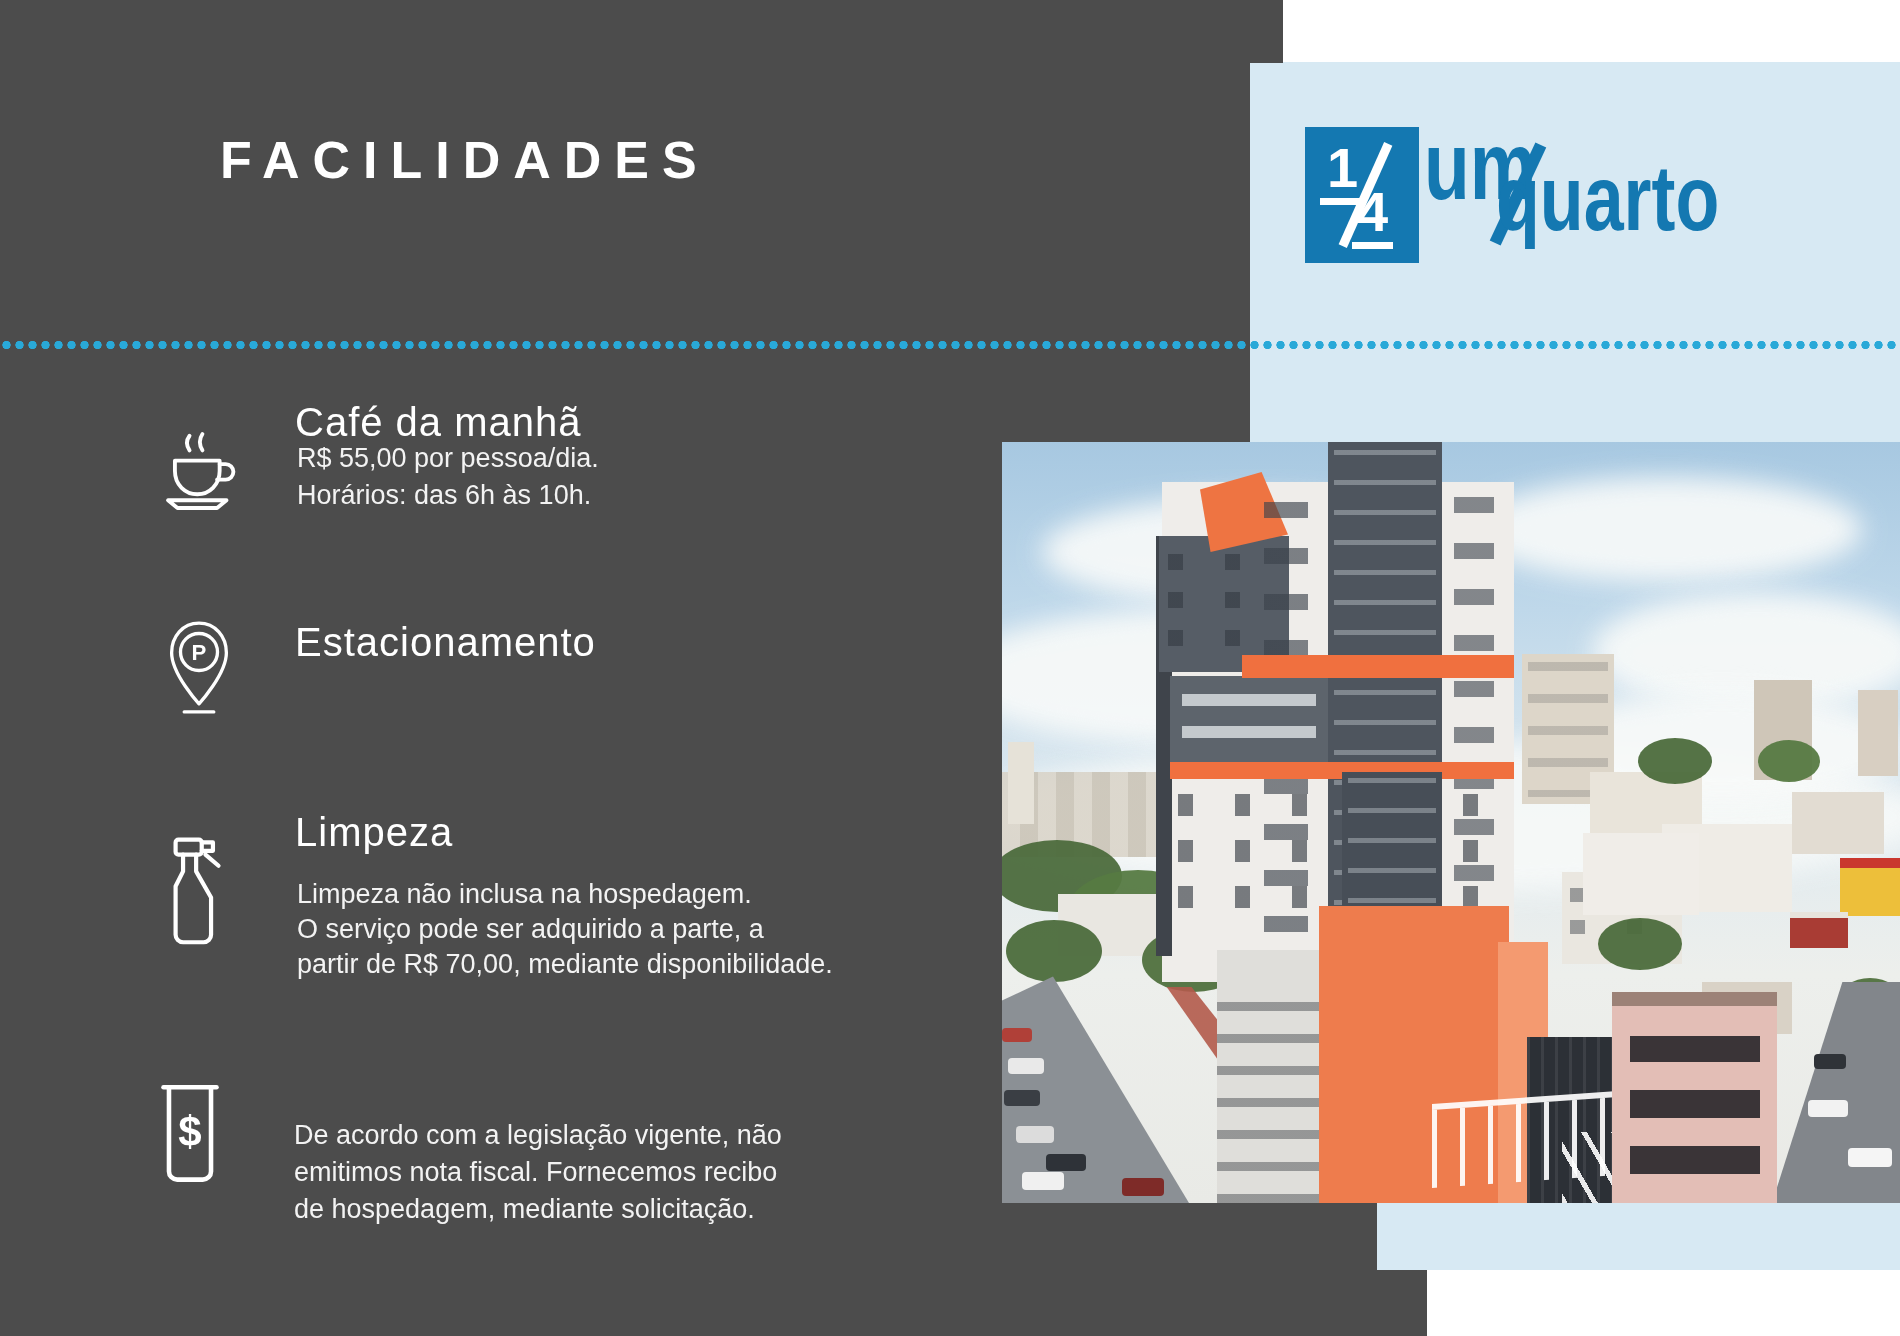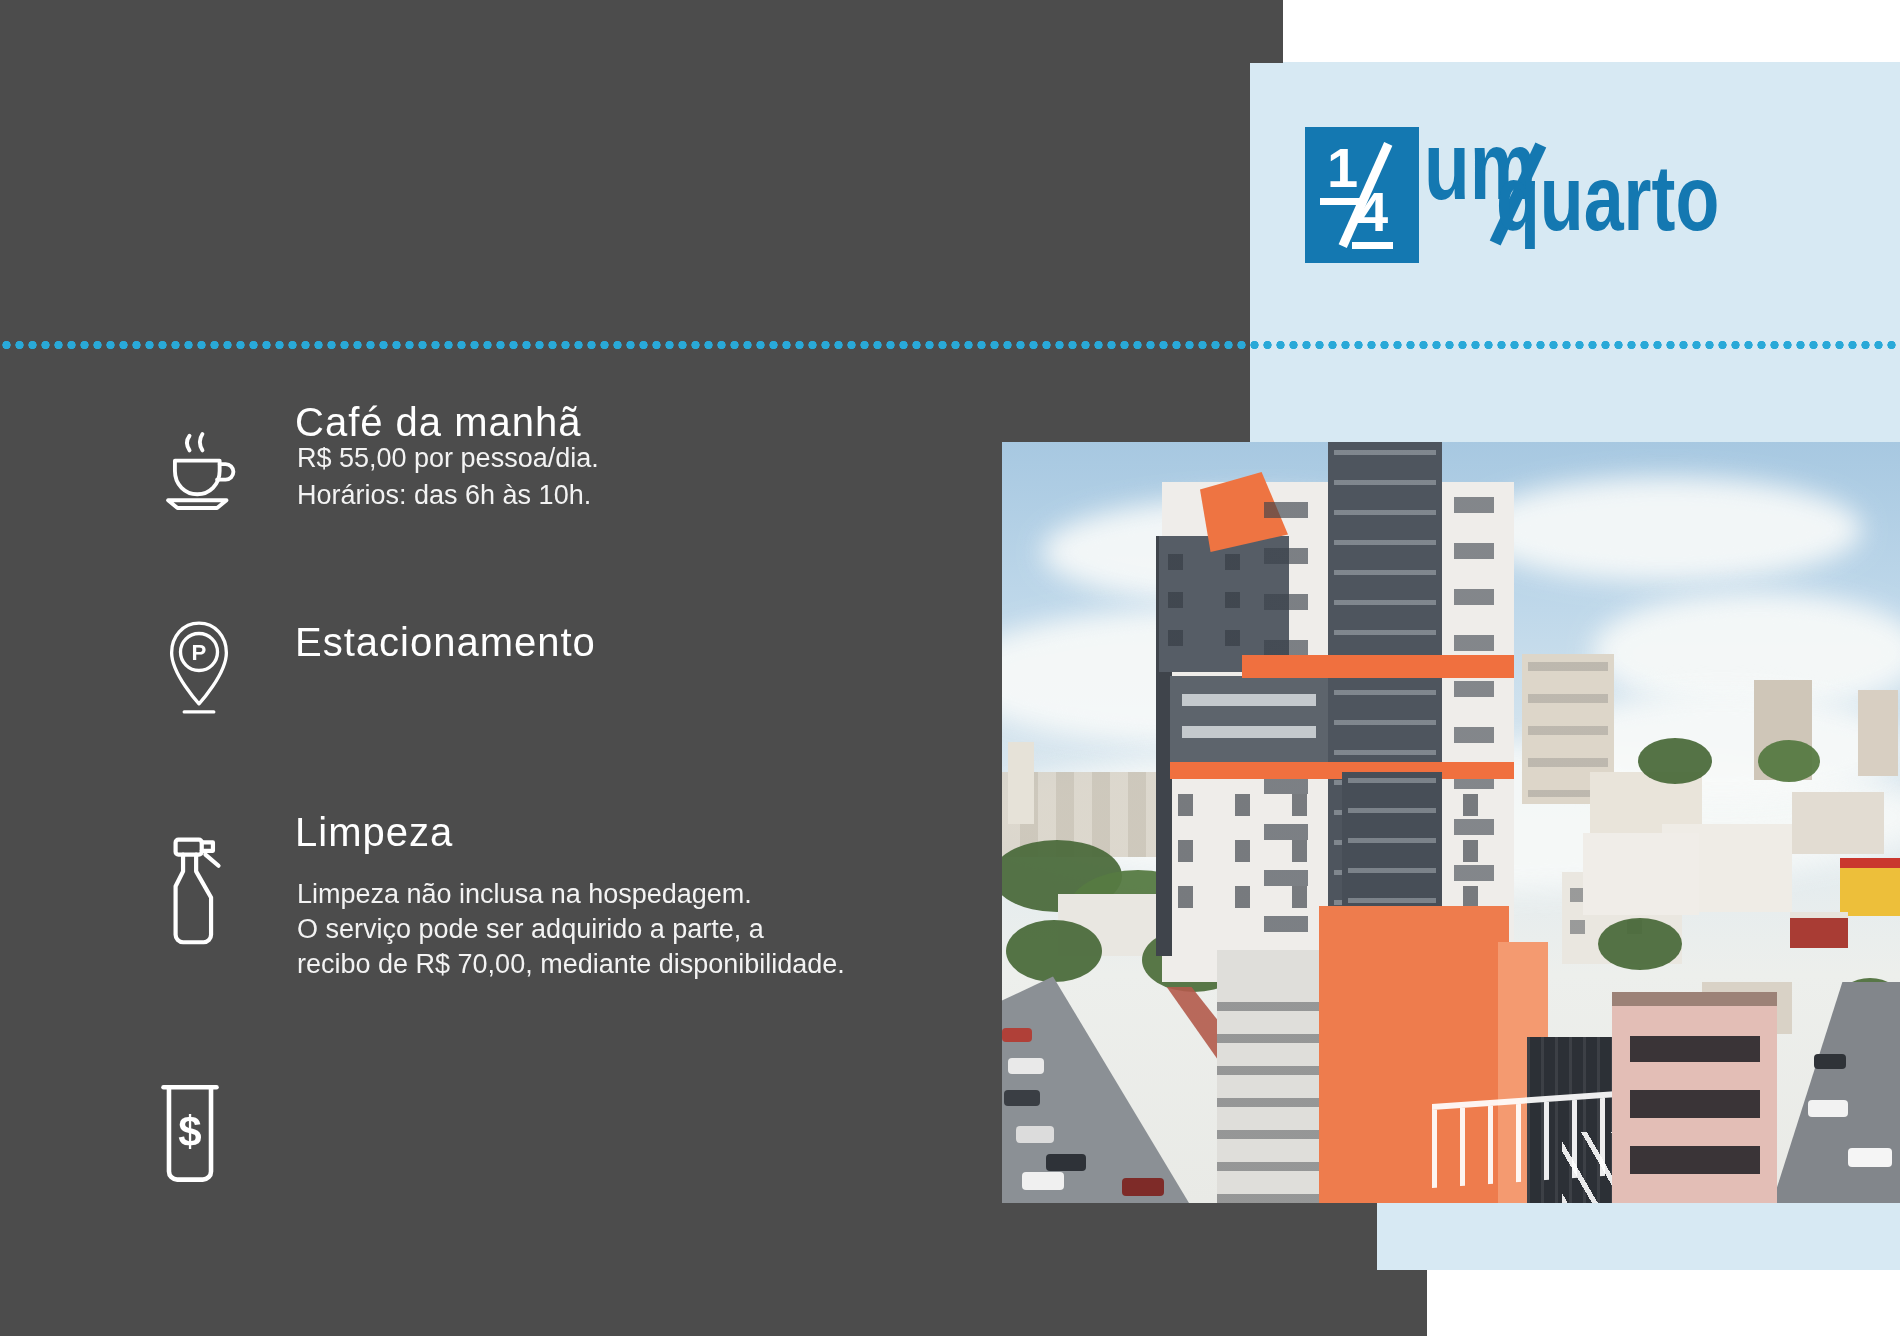--- a/index.html
+++ b/index.html
@@ -63,20 +63,21 @@
 <body>
 
 <div class="canvas">
 
   <div class="abs bg-lightblue"></div>
   <div class="abs dark dark-a"></div>
   <div class="abs dark dark-b"></div>
   <div class="abs dark dark-c"></div>
   <div class="abs dark dark-d"></div>
 
+  <div class="abs title">FACILIDADES</div>
 
   <div class="abs dots"></div>
 
   <div class="icon-box i1">
     <svg viewBox="0 0 100 100" fill="none" stroke="#ffffff" stroke-width="4.5" stroke-linecap="round" stroke-linejoin="round">
       <path d="M39 9 q-6 8 0 17"></path>
       <path d="M54 7 q-6 9 0 19"></path>
       <path d="M22 38 L74 38 L74 50 C74 66 62 77 48 77 C34 77 22 66 22 50 Z"></path>
       <path d="M74 42 h7 a9 9 0 0 1 0 18 h-10"></path>
       <path d="M14 84 L82 84 L71 93 L25 93 Z"></path>
@@ -103,29 +104,34 @@
       <rect x="8" y="6" width="28" height="16" rx="3"></rect>
       <path d="M36 9 h12 v9 h-12"></path>
       <path d="M40 22 L54 34"></path>
       <path d="M16 22 v18 L8 56 v52 a8 8 0 0 0 8 8 h22 a8 8 0 0 0 8 -8 V68 L30 40 V22"></path>
     </svg>
   </div>
   <div class="heading h3">Limpeza</div>
   <div class="body b3 tight">
     <div>Limpeza não inclusa na hospedagem.</div>
     <div>O serviço pode ser adquirido a parte, a</div>
-    <div>recibo de R$ 70,00, mediante disponibilidade.</div>
+    <div>partir de R$ 70,00, mediante disponibilidade.</div>
   </div>
 
   <div class="icon-box i4">
     <svg viewBox="0 0 70 116" fill="none" stroke="#ffffff" stroke-width="5" stroke-linecap="round" stroke-linejoin="round">
       <path d="M6 8 H64"></path>
       <path d="M12 8 V100 a9 9 0 0 0 9 9 h28 a9 9 0 0 0 9 -9 V8"></path>
       <text x="35" y="72" text-anchor="middle" font-size="46" font-weight="700" fill="#ffffff" stroke="none" font-family="Liberation Sans, sans-serif">$</text>
     </svg>
+  </div>
+  <div class="body b4">
+    <div>De acordo com a legislação vigente, não</div>
+    <div>emitimos nota fiscal. Fornecemos recibo</div>
+    <div>de hospedagem, mediante solicitação.</div>
   </div>
 
   <div class="abs logo-square">
     <span class="frac frac-1">1</span>
     <span class="frac frac-4">4</span>
     <span class="frac-slash"></span>
   </div>
   <div class="wm wm-um">um</div>
   <div class="wm-slash"></div>
   <div class="wm wm-quarto">quarto</div>

